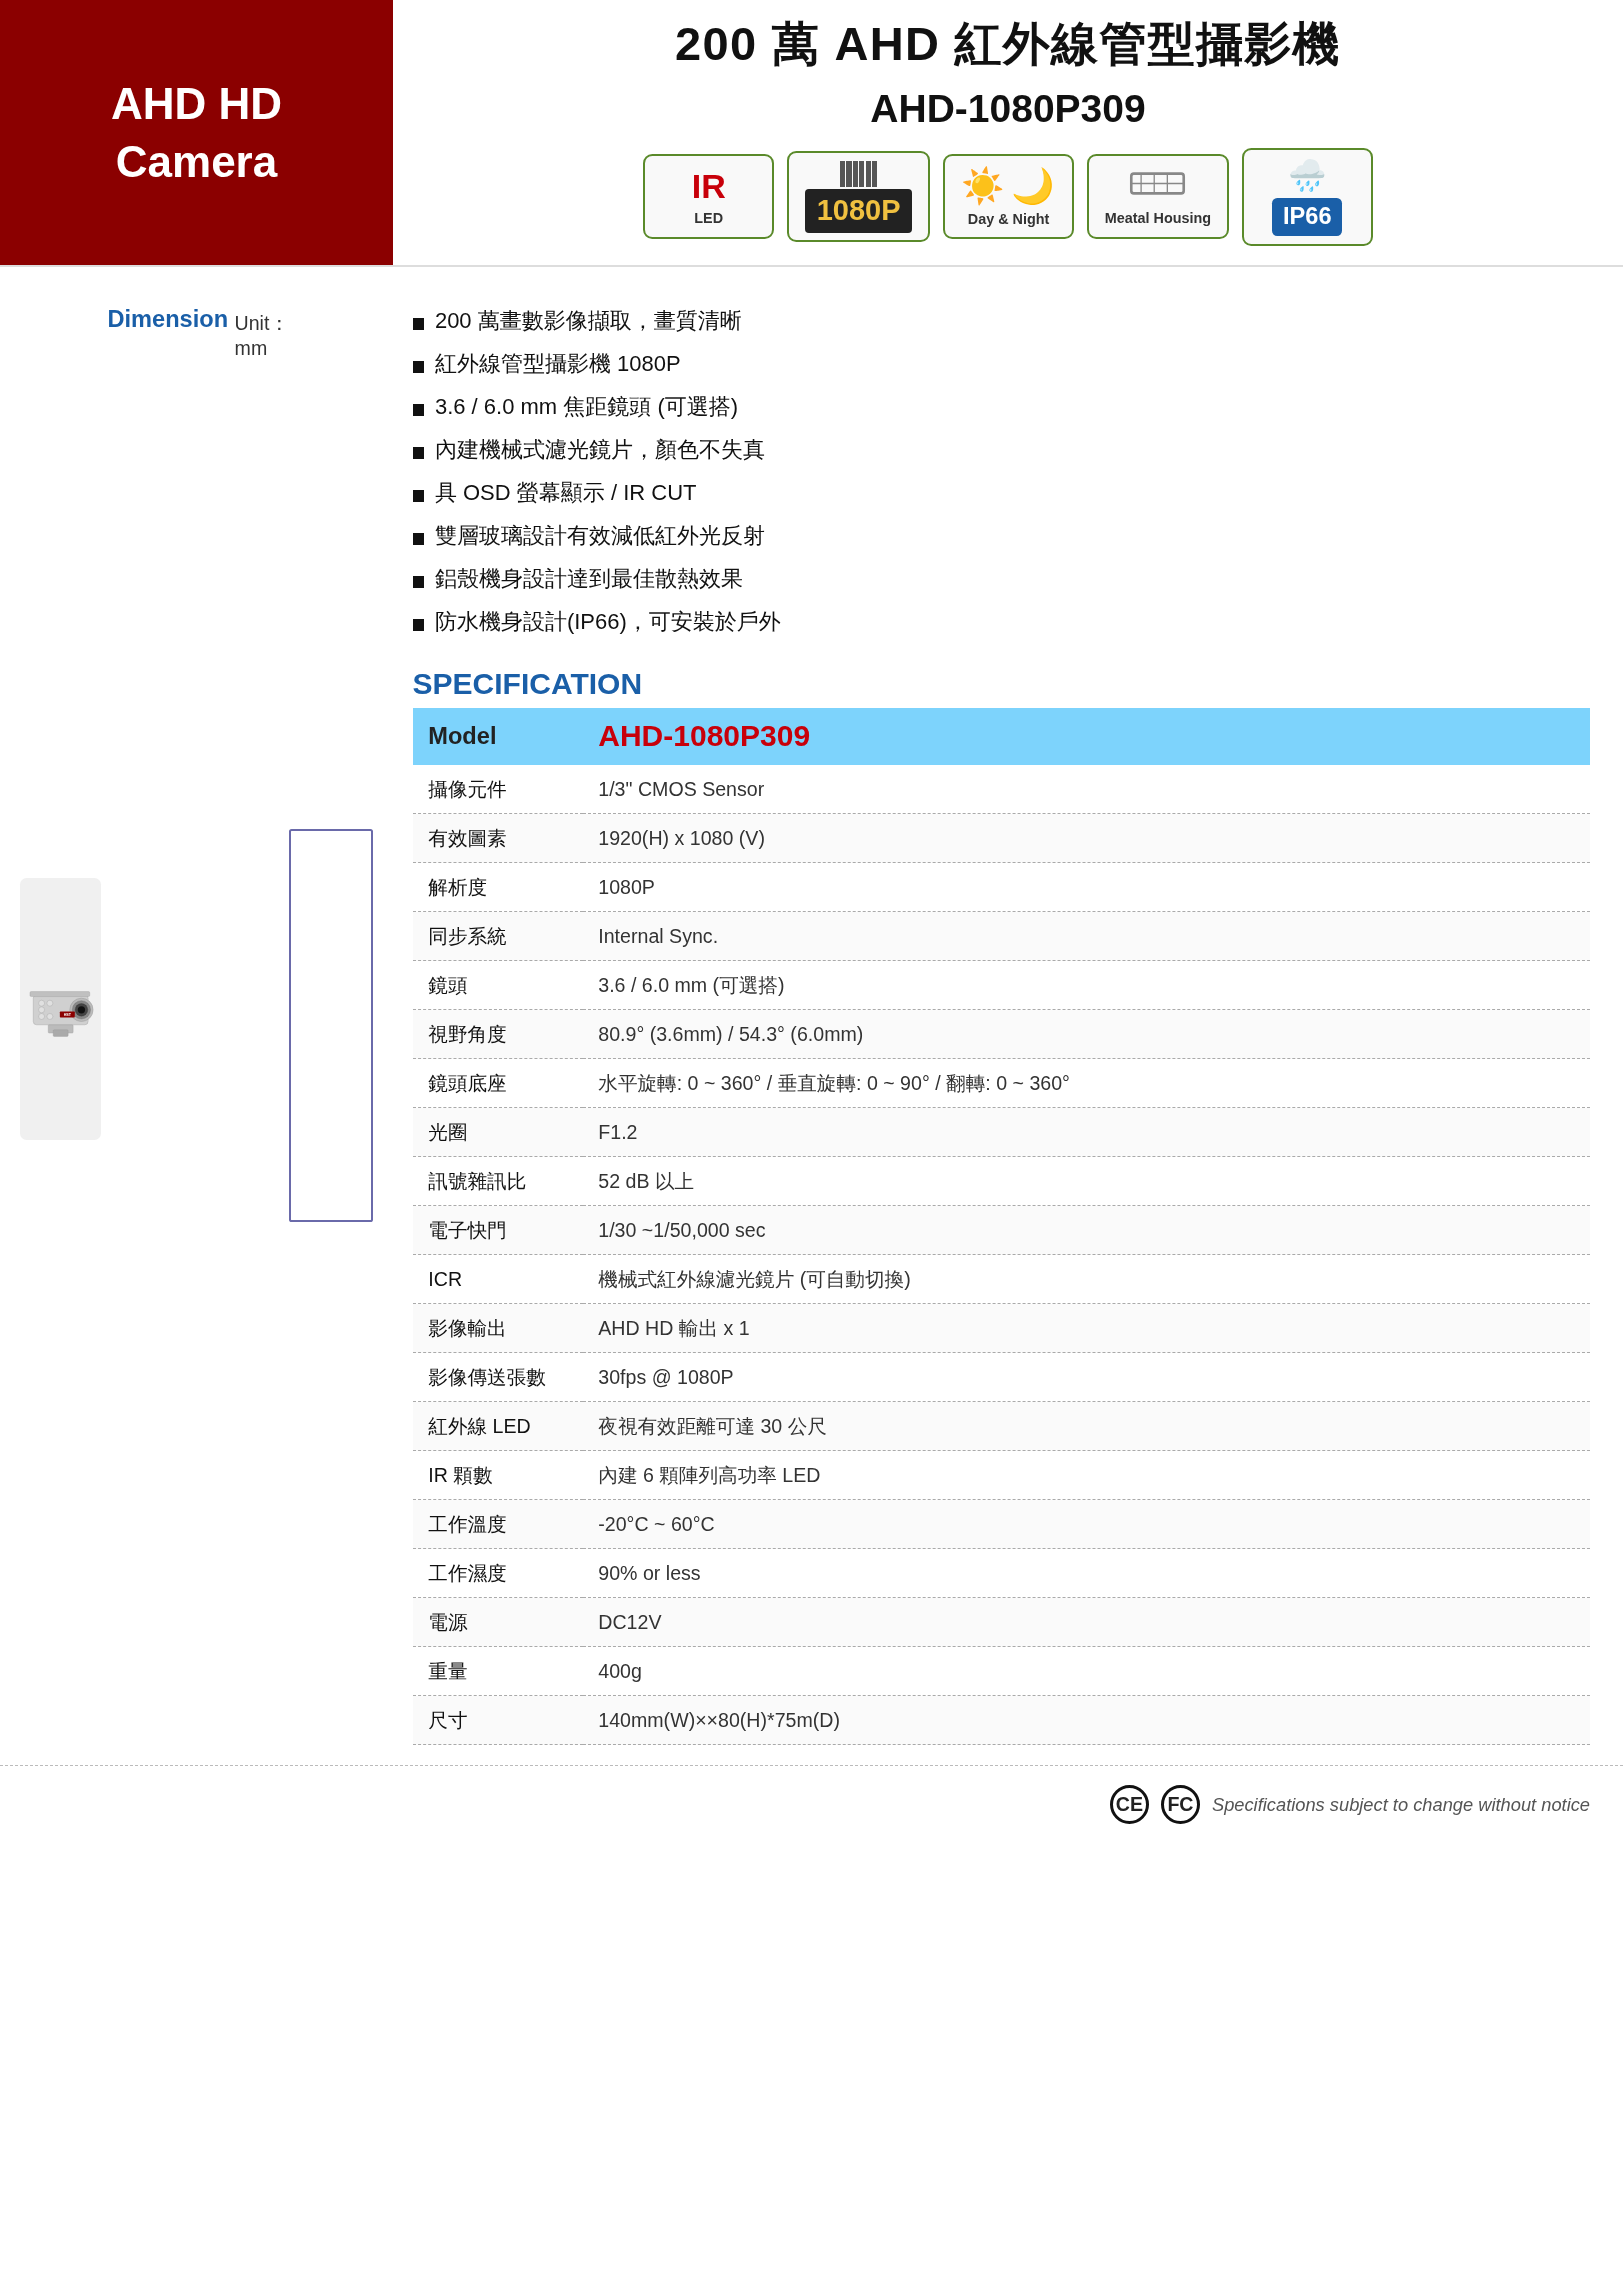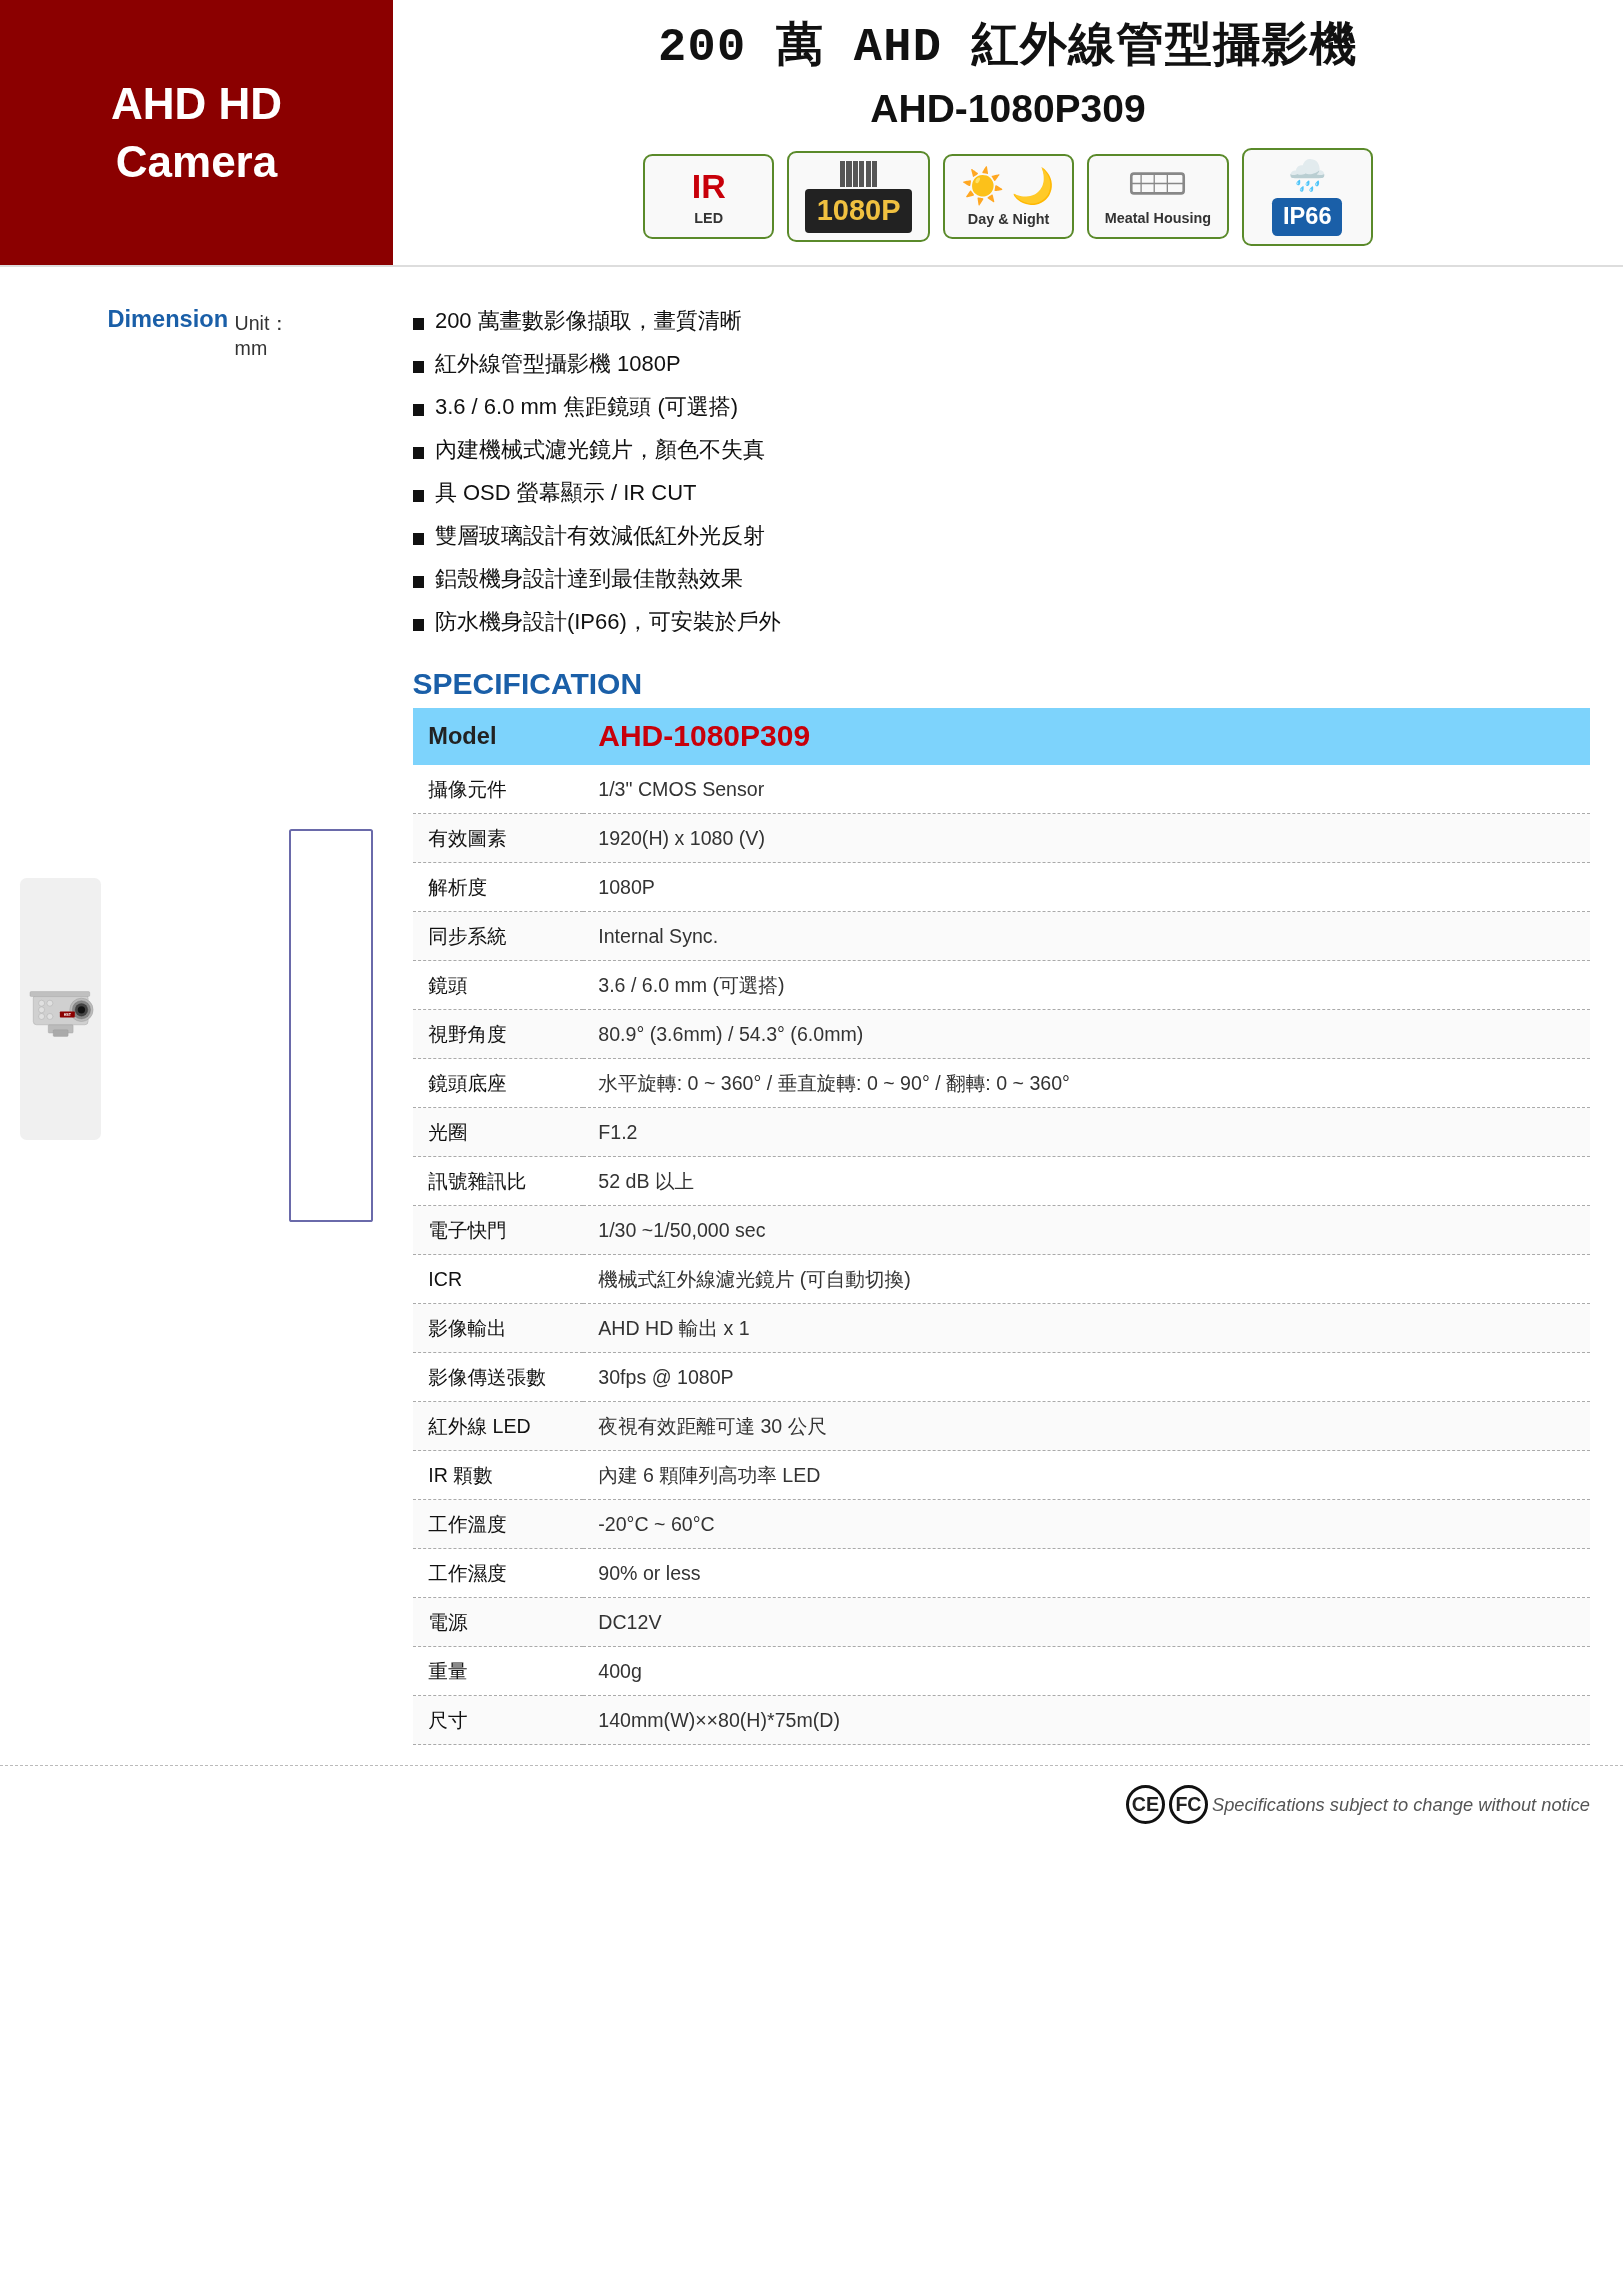--- a/index.html
+++ b/index.html
@@ -41,21 +41,20 @@
       display: flex;
       flex-direction: column;
       gap: 10.5px;
     }
     .product-title {
       font-size: 47px;
       font-weight: bold;
       color: #111;
       text-align: center;
       letter-spacing: 1.3px;
-      font-family: Liberation Mono, monospace;
     }
     .product-model {
       font-size: 39px;
       font-weight: bold;
       color: #111;
       text-align: center;
     }
 
     
     .icons-row {
@@ -204,21 +203,21 @@
     .spec-table tbody td:last-child {
       color: #333;
     }
 
     
     .footer {
       display: flex;
       align-items: center;
       justify-content: flex-end;
       padding: 19.6px 33px;
-      gap: 4px;
+      gap: 12px;
       border-top: 1.3px dashed #bbb;
       margin-top: 13px;
     }
     .footer-note {
       font-size: 18.3px;
       color: #555;
       font-style: italic;
     }
 
     

